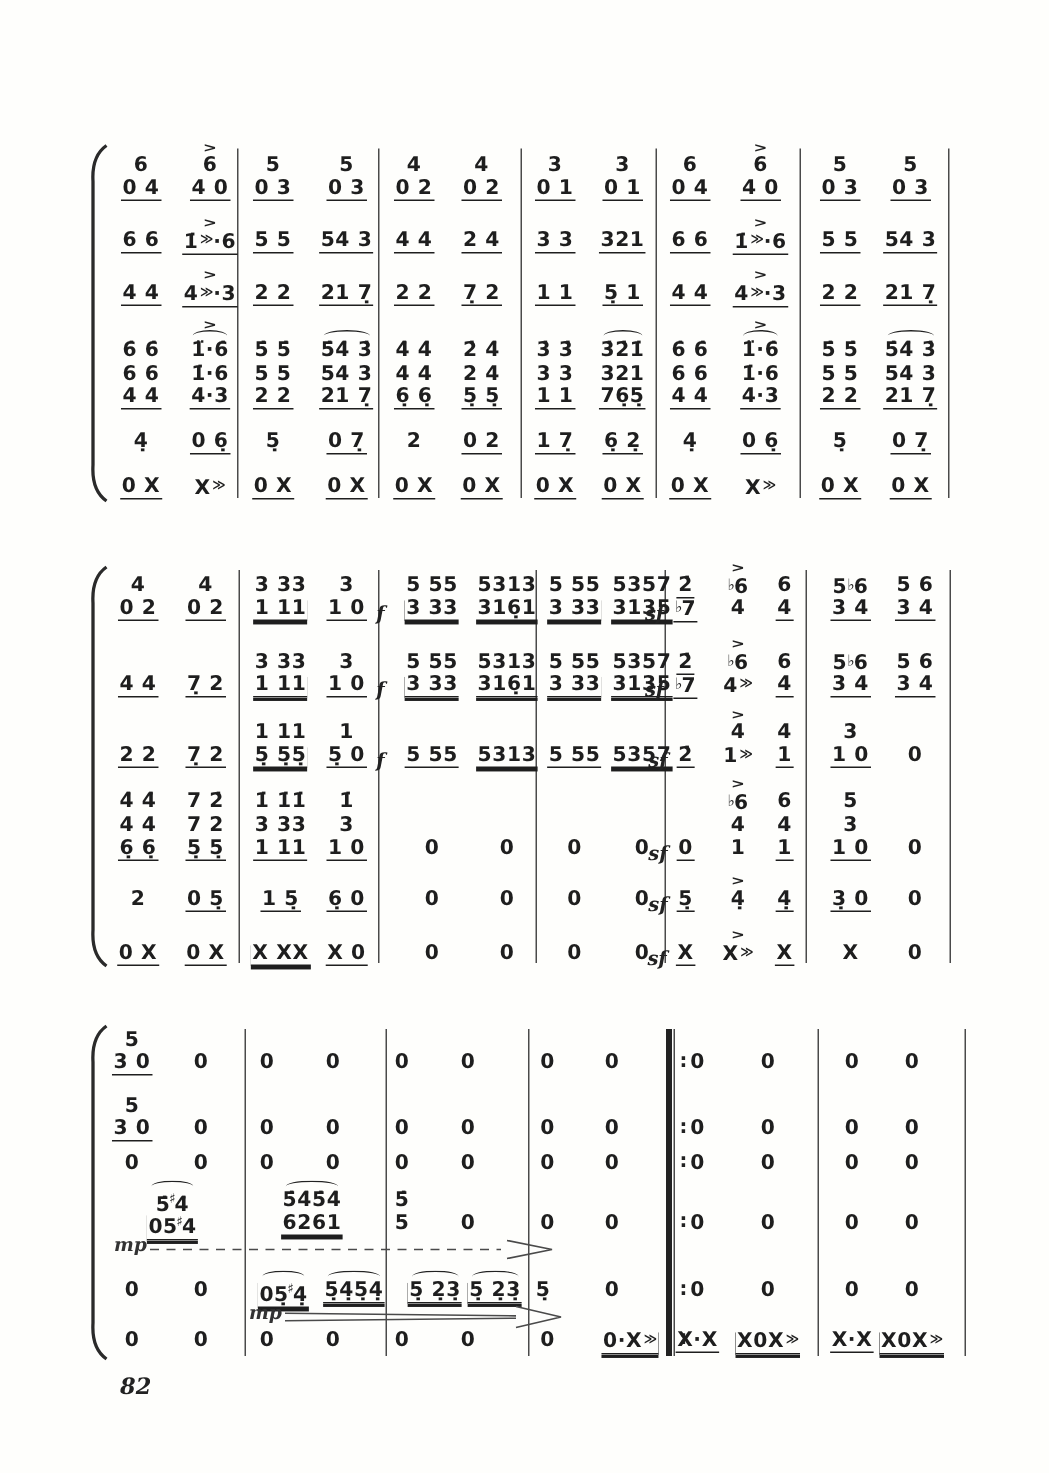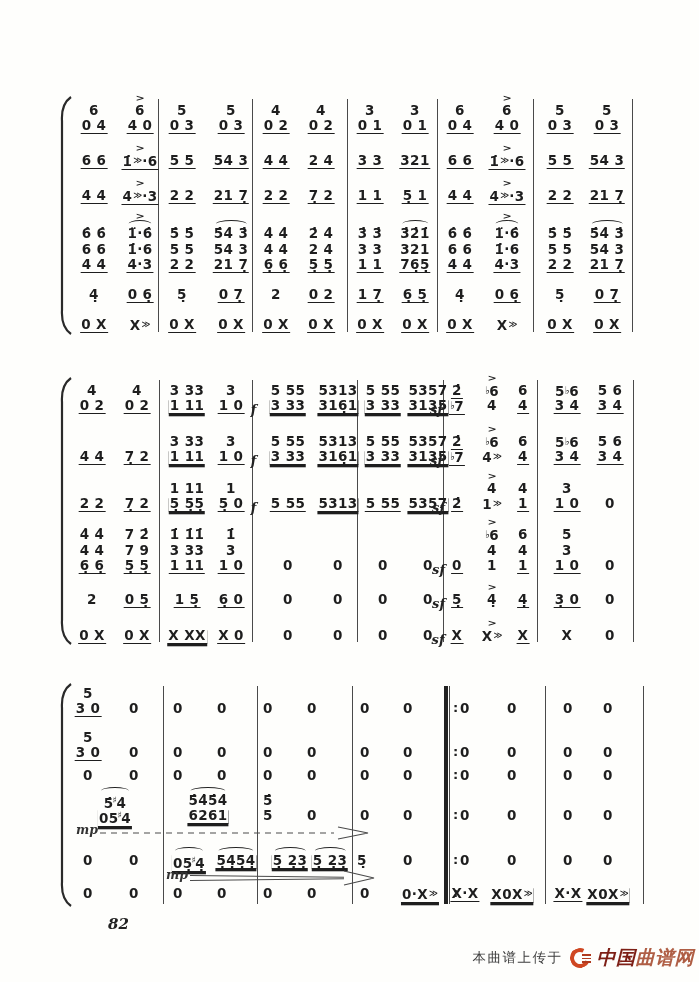--- a/index.html
+++ b/index.html
@@ -19,21 +19,21 @@
        border-top:1.4px solid #222;border-radius:100% 100% 0 0;}
   .acc{position:absolute;left:50%;transform:translateX(-50%) scaleY(.8);
        font:bold 11px "DejaVu Sans",sans-serif;color:#222;}
   .dyn{position:absolute;left:-19px;bottom:-3px;
        font:italic 700 13px "DejaVu Serif",serif;color:#222;}
   .mp{position:absolute;font:italic 700 12.5px "DejaVu Serif",serif;color:#333;}
   .orn{font-size:8.5px;vertical-align:3px;letter-spacing:0;margin-left:1px;}
   .sh{font-size:9px;vertical-align:5px;margin:0 -1px;}
   .fl{font-size:10.5px;vertical-align:2px;margin-right:-1px;}
   .pageno{position:absolute;left:80px;top:915px;
-          font:italic 700 15px "DejaVu Serif",serif;color:#222;margin-left:28px;}
+          font:italic 700 15px "DejaVu Serif",serif;color:#222;}
   .watermark{position:absolute;right:5px;top:945px;display:flex;align-items:center;gap:7px;}
   .wm-text{font:400 13.5px "DejaVu Sans",sans-serif;color:#3c3c3c;letter-spacing:1.5px;}
   .logo{position:relative;display:inline-block;width:20px;height:20px;}
   .logo .c{position:absolute;inset:0;border-radius:50%;border:4px solid #cf4722;
            border-right-color:transparent;transform:rotate(-20deg);}
   .logo .bars{position:absolute;right:-1px;top:6px;width:9px;height:9px;
            background:repeating-linear-gradient(#b03a1e 0 1.5px,transparent 1.5px 3.5px);}
   .site{font:italic 700 19px "DejaVu Sans",sans-serif;letter-spacing:0.5px;}
   .site .s1{color:#7d1f16;font-style:italic;}
   .site .s2{color:#a5492c;font-style:italic;opacity:.88;}
@@ -262,21 +262,21 @@
         <div class="cell" style="left: 276px; top: 287px;">
           <div class="ln"><span class="t">2</span></div>
         </div>
         <div class="cell" style="left: 321px; top: 287px;">
           <div class="ln"><span class="t u1">0 2</span></div>
         </div>
         <div class="cell" style="left: 370px; top: 287px;">
           <div class="ln"><span class="t u1">1 7̣</span></div>
         </div>
         <div class="cell" style="left: 415px; top: 287px;">
-          <div class="ln"><span class="t u1">6̣ 5̣</span></div>
+          <div class="ln"><span class="t u1">6̣ 2̣</span></div>
         </div>
         <div class="cell" style="left: 460px; top: 287px;">
           <div class="ln"><span class="t">4̣</span></div>
         </div>
         <div class="cell" style="left: 507px; top: 287px;">
           <div class="ln"><span class="t u1">0 6̣</span></div>
         </div>
         <div class="cell" style="left: 560px; top: 287px;">
           <div class="ln"><span class="t">5̣</span></div>
         </div>
@@ -485,21 +485,21 @@
         <div class="cell" style="left: 610px; top: 496px;">
           <div class="ln"><span class="t">0</span></div>
         </div>
         <div class="cell" style="left: 92px; top: 527px;">
           <div class="ln"><span class="t">4̇ 4̇</span></div>
           <div class="ln"><span class="t">4 4</span></div>
           <div class="ln"><span class="t u1">6̣ 6̣</span></div>
         </div>
         <div class="cell" style="left: 137px; top: 527px;">
           <div class="ln"><span class="t">7 2̇</span></div>
-          <div class="ln"><span class="t">7 9</span></div>
+          <div class="ln"><span class="t">7 2</span></div>
           <div class="ln"><span class="t u1">5̣ 5̣</span></div>
         </div>
         <div class="cell" style="left: 187px; top: 527px; text-align: center;">
           <div class="ln"><span class="t">1̇ 1̇1̇</span></div>
           <div class="ln"><span class="t">3 33</span></div>
           <div class="ln"><span class="t u1">1 11</span></div>
         </div>
         <div class="cell" style="left: 231px; top: 527px;">
           <div class="ln"><span class="t">1̇</span></div>
           <div class="ln"><span class="t">3</span></div>
@@ -868,21 +868,13 @@
         </svg>
         <div class="mp" style="left: 166px; top: 867px;">mp</div>
         <svg class="overlay" width="699" height="982" style="left: 0px; top: 0px;">
           <path d="M190,875.5 L344,877.2" fill="none" stroke="#4a4a4a" stroke-width="1.1"></path>
           <path d="M190,880.5 L344,878.8" fill="none" stroke="#4a4a4a" stroke-width="1.1"></path>
           <path d="M344,871 L374,878 L344,885" fill="none" stroke="#4a4a4a" stroke-width="1.1"></path>
         </svg>
       </div>
     </div>
   <div class="pageno">82</div>
-  <div class="watermark">
-    <span class="wm-text">本曲谱上传于</span>
-    <span class="logo">
-        <span class="c"></span>
-        <span class="bars"></span>
-      </span>
-    <span class="site"><i class="s1">中国</i><i class="s2">曲谱网</i></span>
-  </div>
 </div>
 
 </body></html>

